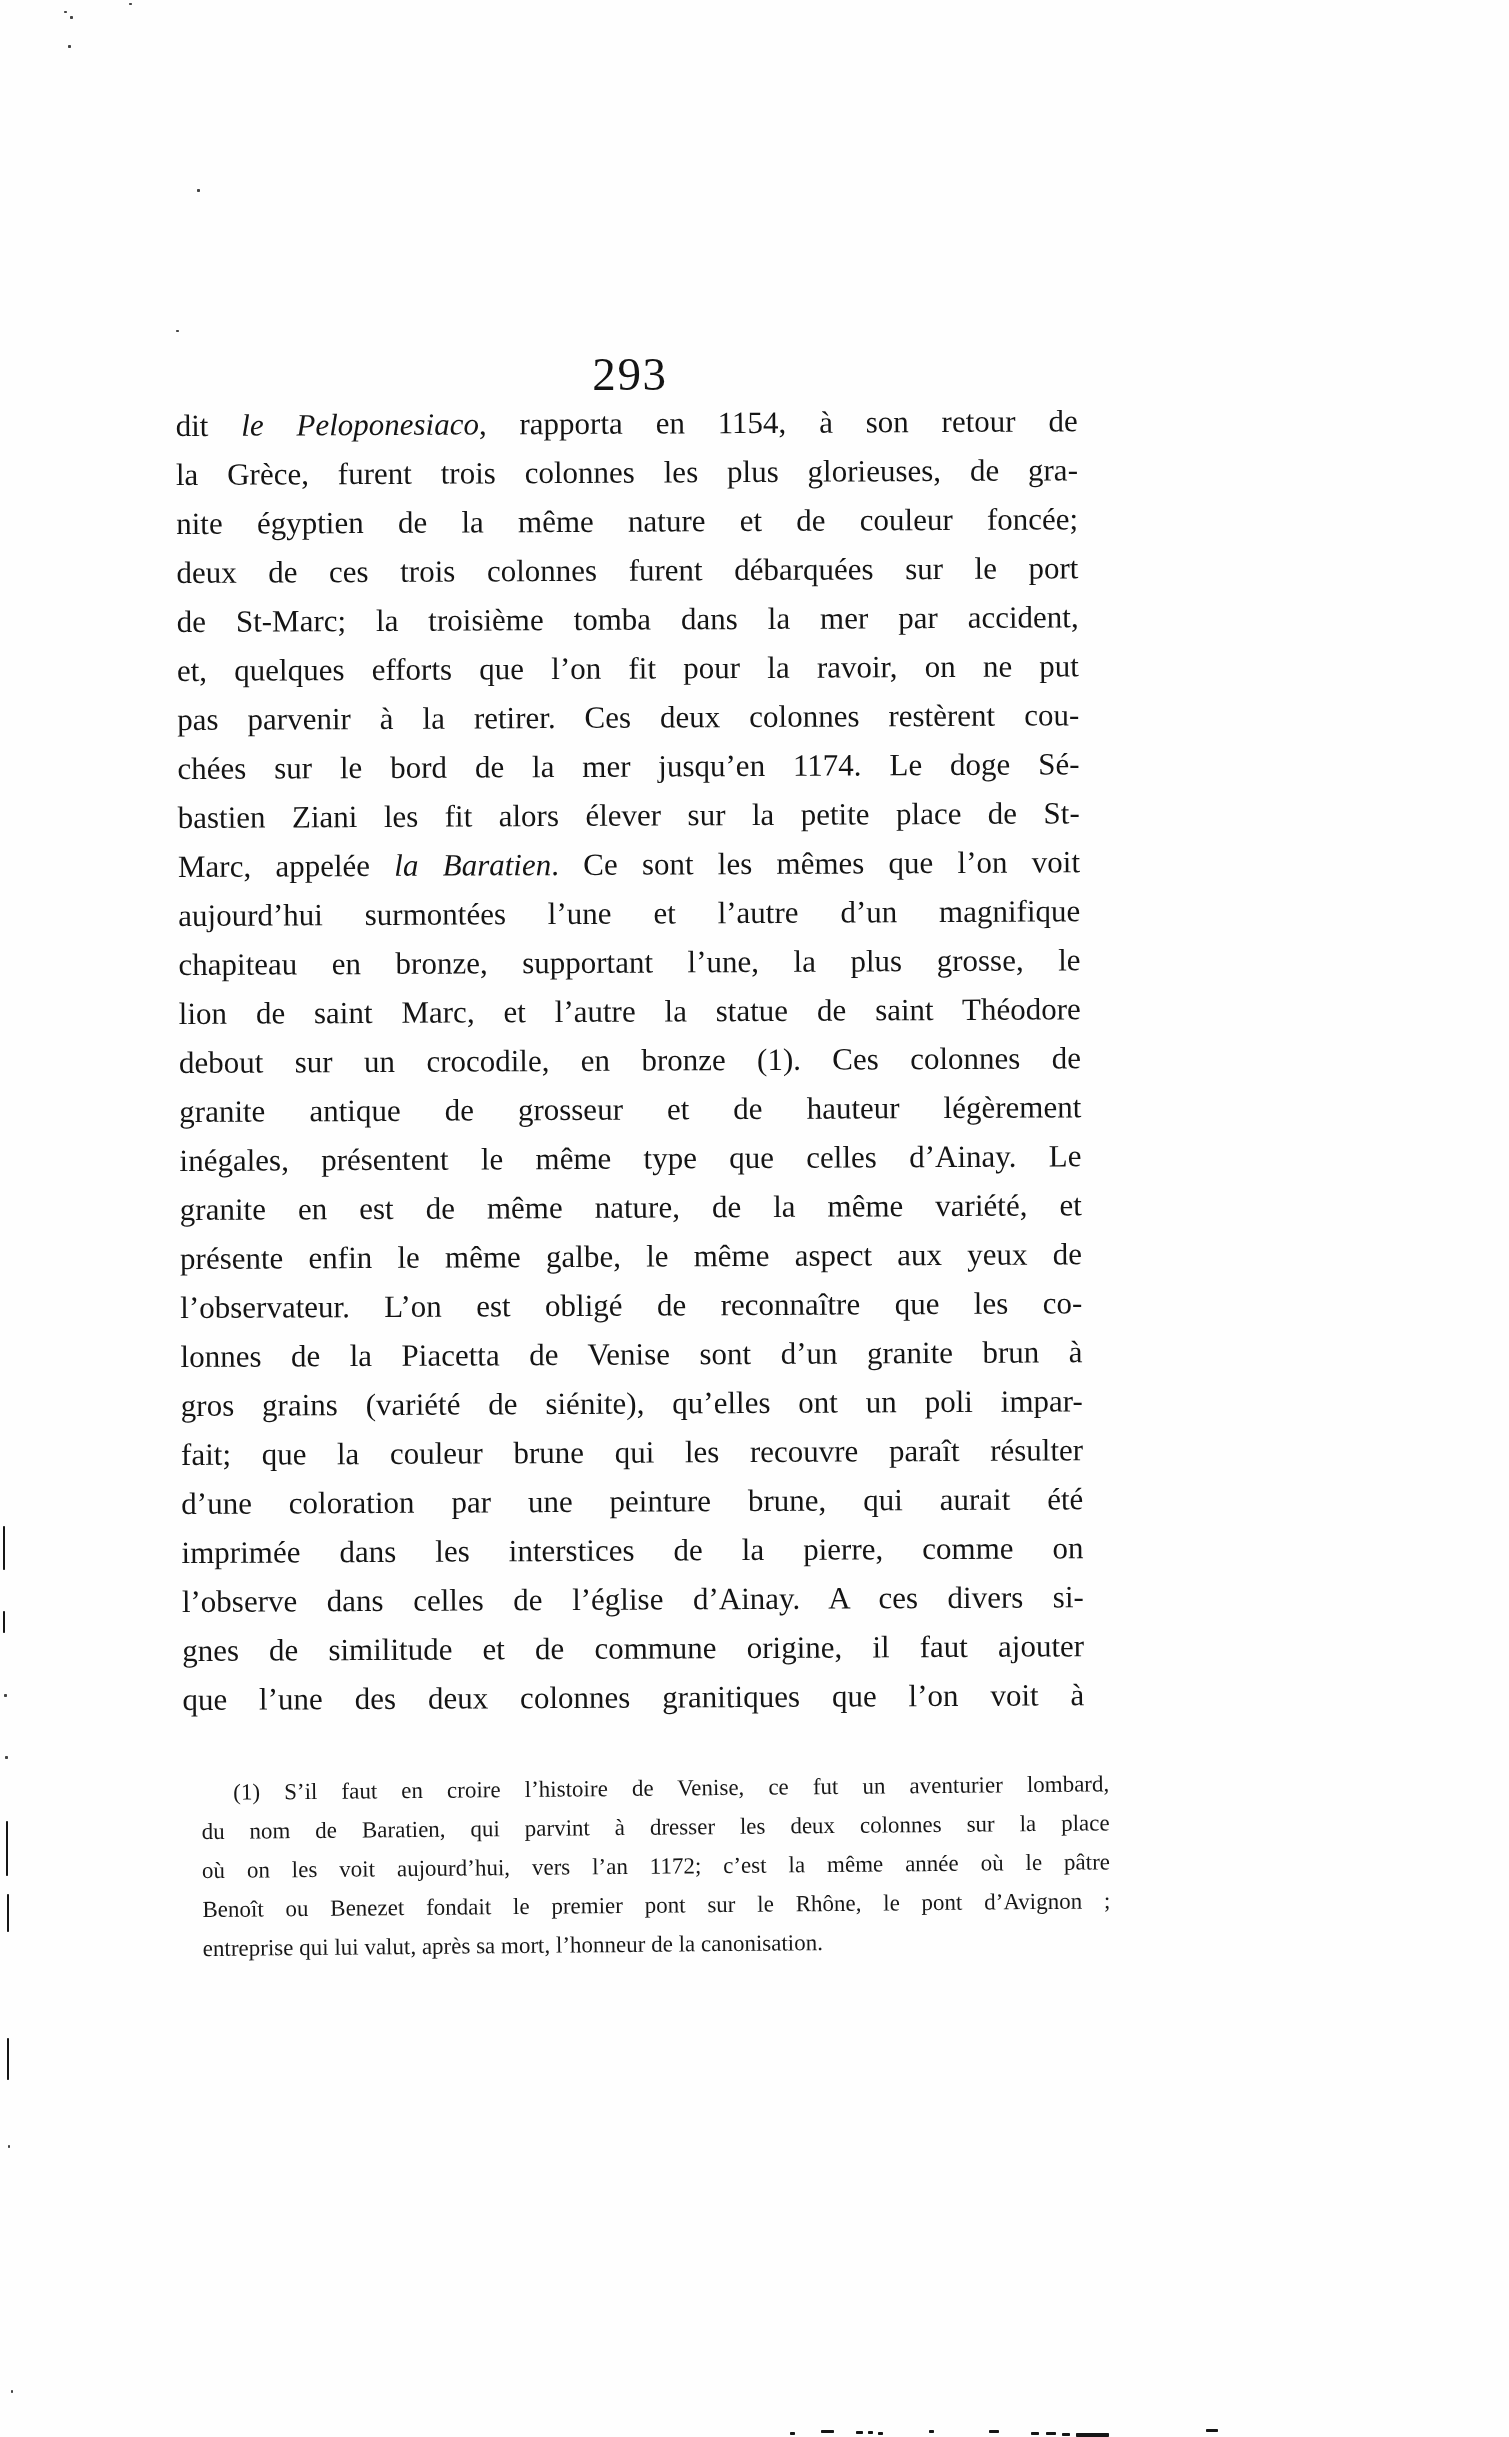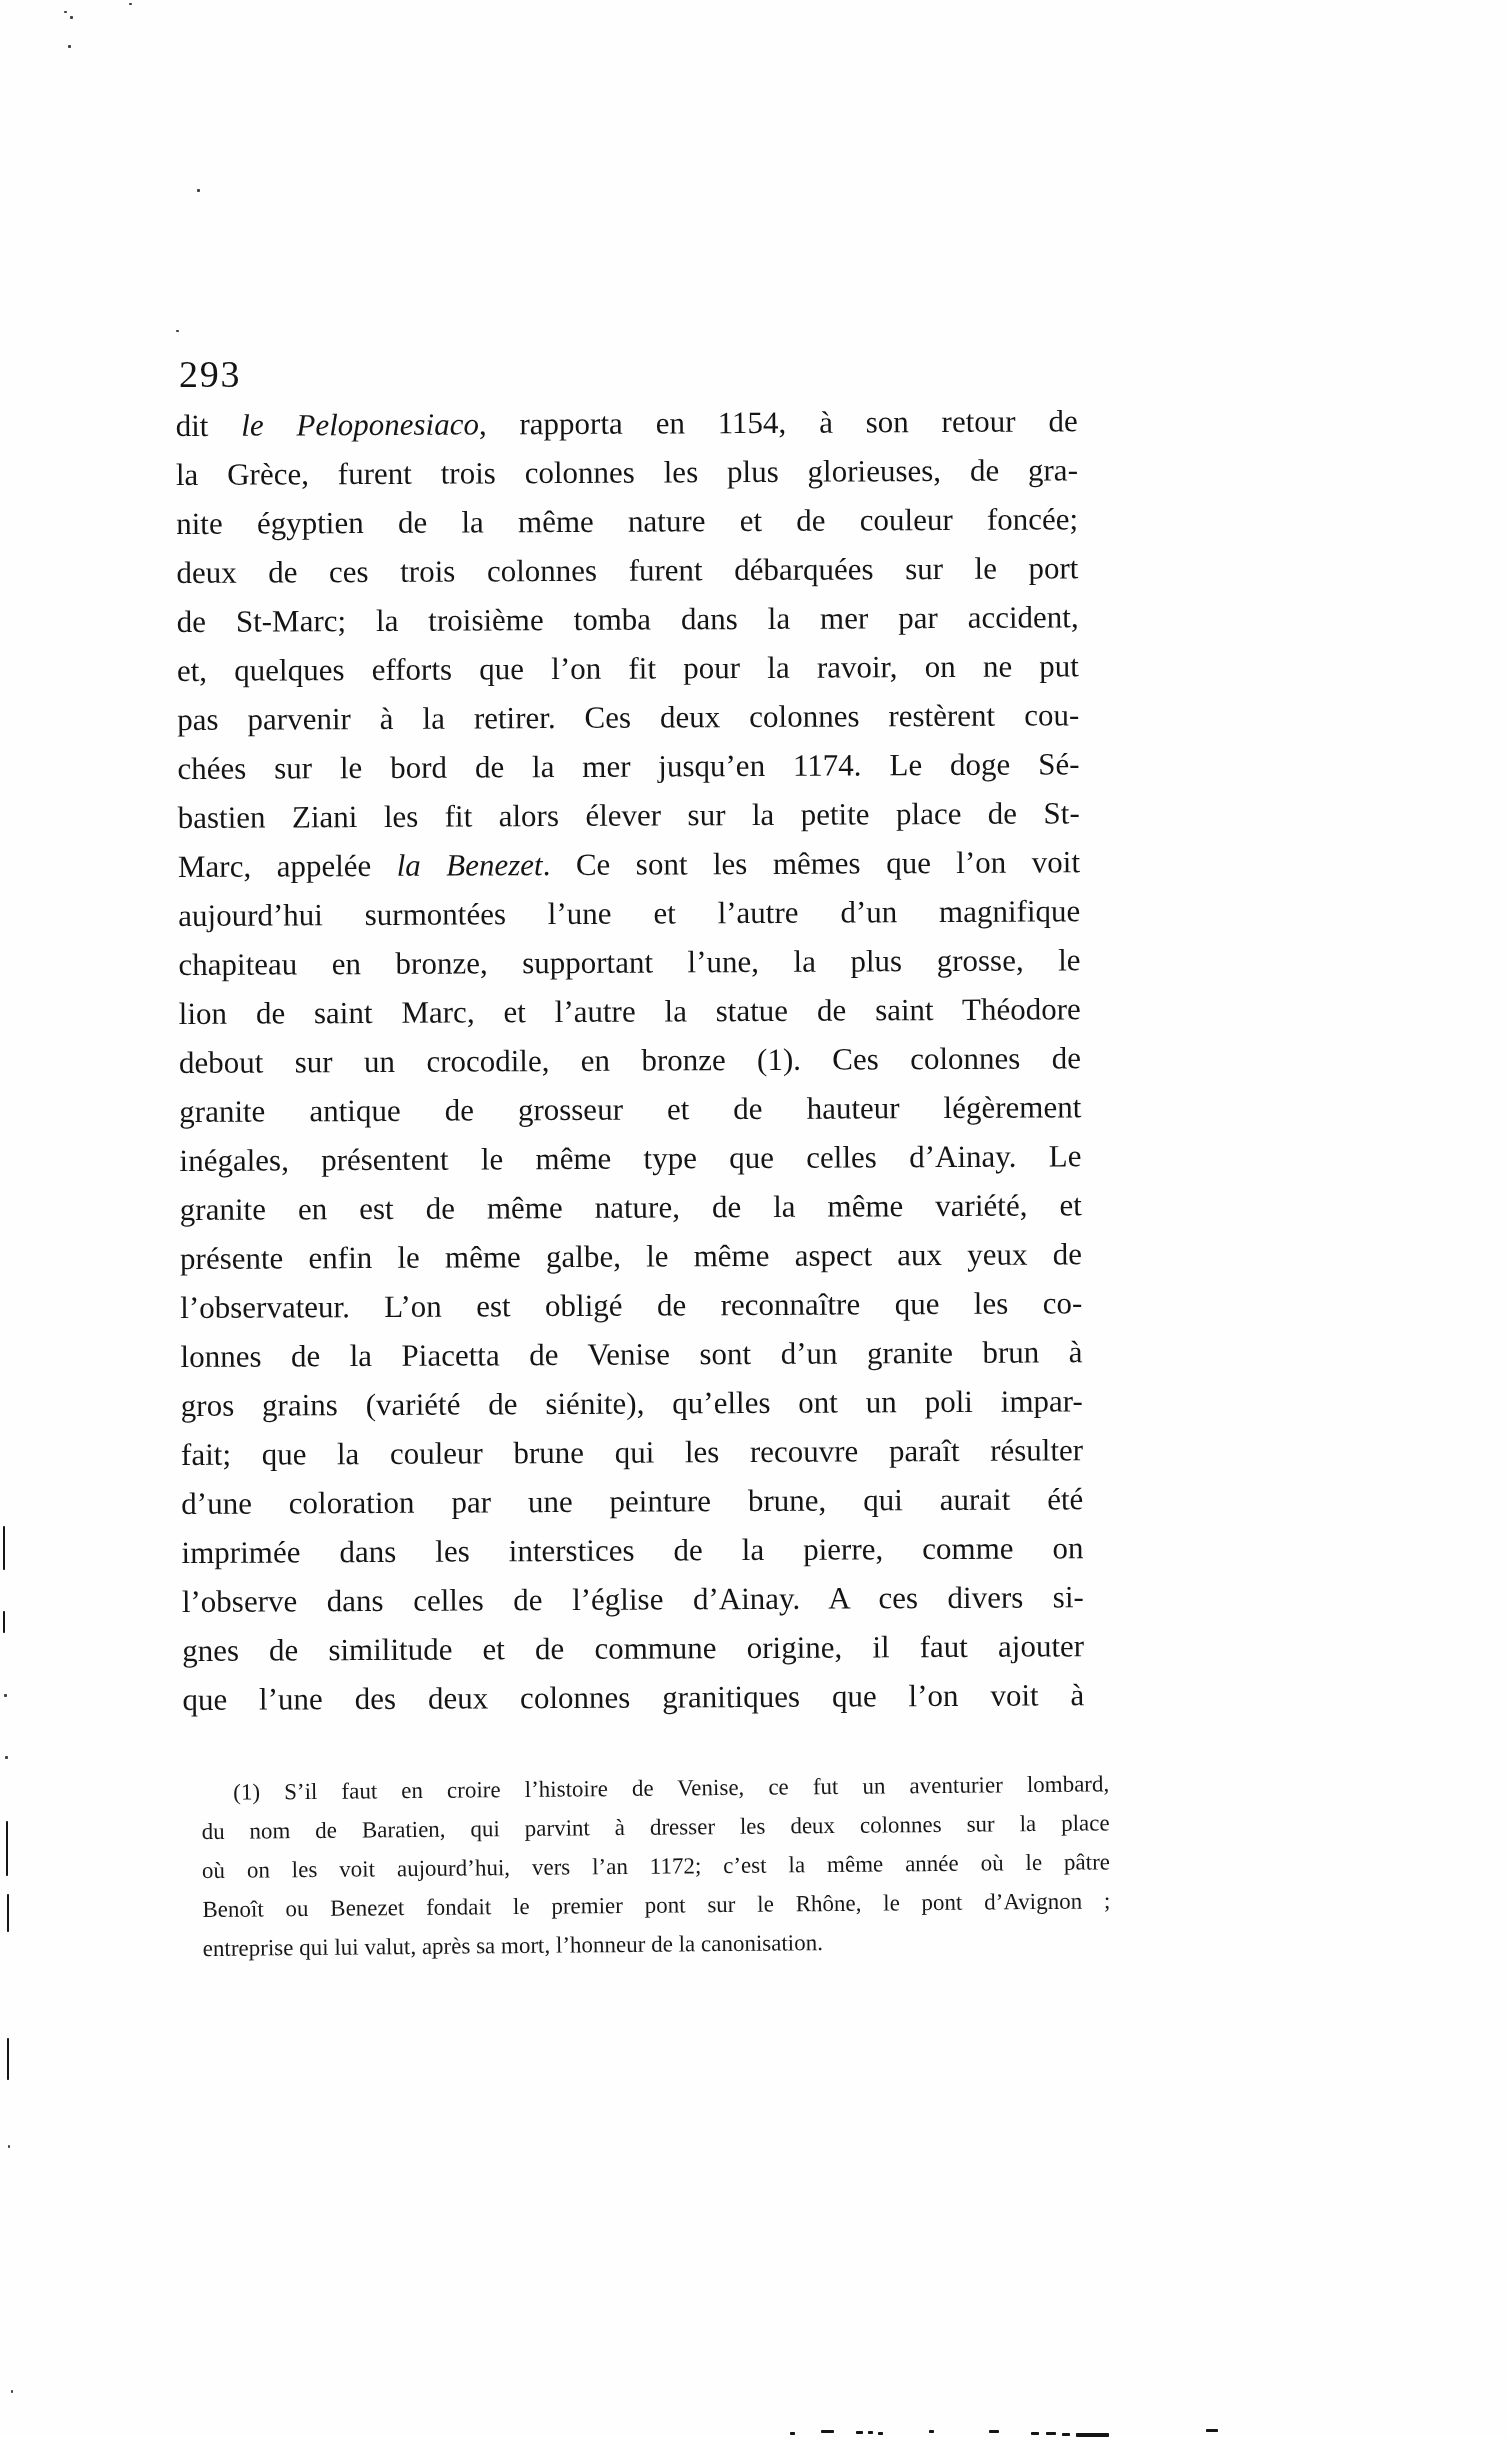--- a/index.html
+++ b/index.html
@@ -11,22 +11,22 @@
     overflow:hidden;
   }
   .page{
     position:absolute;inset:0;
     background:#fefefe;
     color:#161616;
   }
   .pagenum{
     position:absolute;
     left:179px;top:356px;width:902px;
-    text-align:left;
-    font-size:38px;line-height:37px;
+    text-align:center;
+    font-size:47px;line-height:37px;
     letter-spacing:1.7px;
     color:#141414;
   }
   .bodytext{
     position:absolute;
     left:179px;top:401px;width:902px;
     font-size:31px;
     color:#151515;
     transform:rotate(-0.3deg);
     transform-origin:0 50%;
@@ -66,21 +66,21 @@
   <div class="bodytext" id="body-lines">
       <div class="line jline"><span>dit </span><span class="it">le Peloponesiaco</span><span>, rapporta en 1154, à son retour de</span></div>
       <div class="line jline">la Grèce, furent trois colonnes les plus glorieuses, de gra-</div>
       <div class="line jline">nite égyptien de la même nature et de couleur foncée;</div>
       <div class="line jline">deux de ces trois colonnes furent débarquées sur le port</div>
       <div class="line jline">de St-Marc; la troisième tomba dans la mer par accident,</div>
       <div class="line jline">et, quelques efforts que l’on fit pour la ravoir, on ne put</div>
       <div class="line jline">pas parvenir à la retirer. Ces deux colonnes restèrent cou-</div>
       <div class="line jline">chées sur le bord de la mer jusqu’en 1174. Le doge Sé-</div>
       <div class="line jline">bastien Ziani les fit alors élever sur la petite place de St-</div>
-      <div class="line jline"><span>Marc, appelée </span><span class="it">la Benezet</span><span>. Ce sont les mêmes que l’on voit</span></div>
+      <div class="line jline"><span>Marc, appelée </span><span class="it">la Baratien</span><span>. Ce sont les mêmes que l’on voit</span></div>
       <div class="line jline">aujourd’hui surmontées l’une et l’autre d’un magnifique</div>
       <div class="line jline">chapiteau en bronze, supportant l’une, la plus grosse, le</div>
       <div class="line jline">lion de saint Marc, et l’autre la statue de saint Théodore</div>
       <div class="line jline">debout sur un crocodile, en bronze (1). Ces colonnes de</div>
       <div class="line jline">granite antique de grosseur et de hauteur légèrement</div>
       <div class="line jline">inégales, présentent le même type que celles d’Ainay. Le</div>
       <div class="line jline">granite en est de même nature, de la même variété, et</div>
       <div class="line jline">présente enfin le même galbe, le même aspect aux yeux de</div>
       <div class="line jline">l’observateur. L’on est obligé de reconnaître que les co-</div>
       <div class="line jline">lonnes de la Piacetta de Venise sont d’un granite brun à</div>

